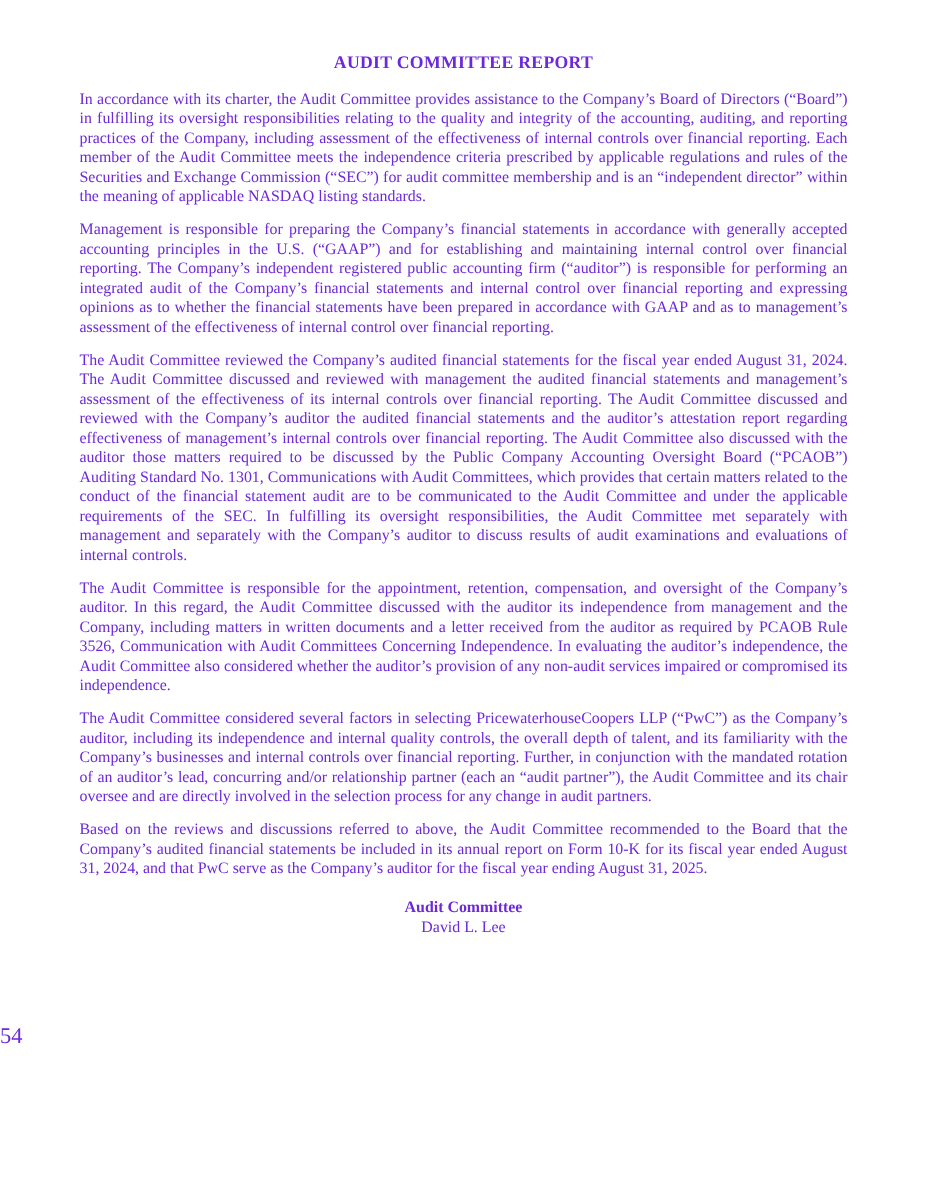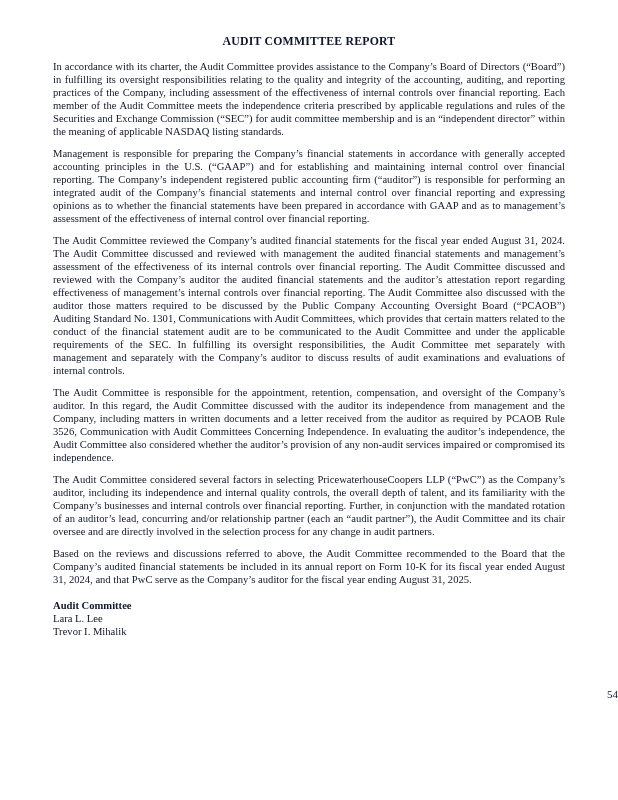--- a/index.html
+++ b/index.html
@@ -5,55 +5,55 @@
   html, body {
     margin: 0;
     padding: 0;
     background: #ffffff;
   }
   .page {
     position: relative;
     width: 618px;
     height: 720px;
     background: #ffffff;
-    color: #0f172a;
+    color: #6d28d9;
     font-family: "Liberation Serif", serif;
     box-sizing: border-box;
     padding: 34px 53px 0 53px;
     overflow: hidden;
   }
   .report-title {
     font-size: 11.8px;
     font-weight: bold;
     text-align: center;
     margin: 0 0 11px 0;
     letter-spacing: 0.2px;
   }
   .report-body p.para {
     font-size: 10.6px;
     line-height: 13px;
     text-align: justify;
     margin: 0 0 9px 0;
   }
   .signature-block {
     margin-top: 13px;
-    text-align: left;
+    text-align: center;
     font-size: 10.6px;
     line-height: 13px;
   }
   .sig-heading {
     font-weight: bold;
   }
   .page-number {
     position: absolute;
     left: 0;
     right: 0;
     bottom: 20px;
-    text-align: right;
-    font-size: 11px;
+    text-align: left;
+    font-size: 15px;
   }
 </style>
 </head>
 <body>
 
 <div class="page">
 
   <h1 class="report-title">AUDIT COMMITTEE REPORT</h1>
 
   <div class="report-body">
@@ -70,23 +70,22 @@
 
       <p class="para">Based on the reviews and discussions referred to above, the Audit Committee recommended to the Board that the Company’s audited financial statements be included in its annual report on Form 10-K for its fiscal year ended August 31, 2024, and that PwC serve as the Company’s auditor for the fiscal year ending August 31, 2025.</p>
     </div>
 
   <div class="signature-block">
     <div class="sig-heading">Audit Committee</div>
     <div>
 
 
 
-        <div class="sig-name">Lara L. Lee</div>
+        <div class="sig-name">David L. Lee</div>
 
 
-        <div class="sig-name">Trevor I. Mihalik</div>
 
       </div>
   </div>
 
   <div class="page-number">54</div>
 
 </div>
 
 </body></html>

